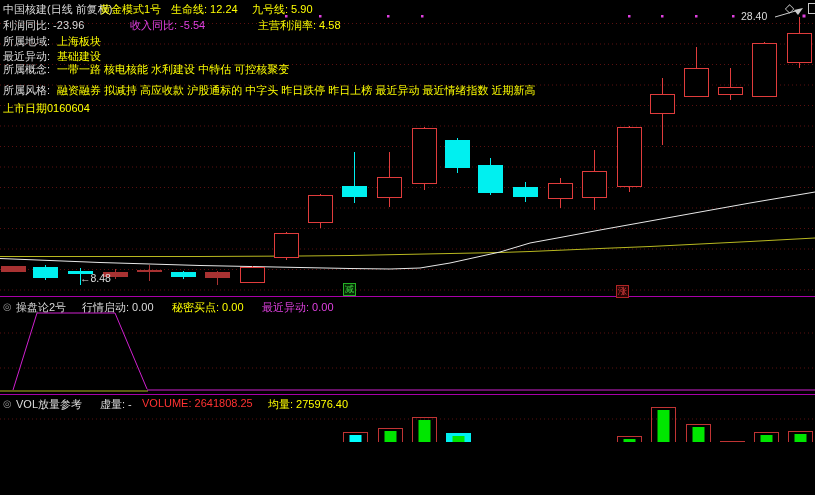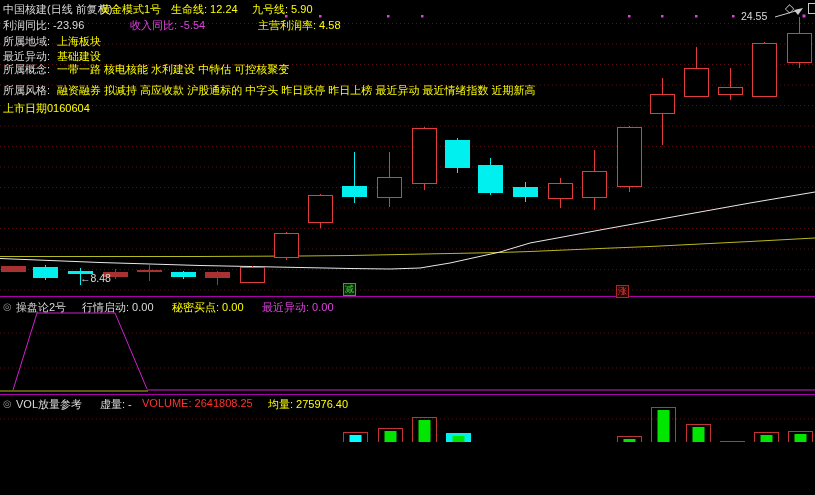--- a/index.html
+++ b/index.html
@@ -207,21 +207,21 @@
   </div>
 
   <div class="ov" style="top:397px">
     <span class="g" style="left:3px;top:1px">◎</span>
     <span class="w" style="left:16px">VOL放量参考</span>
     <span class="w" style="left:100px">虚量: -</span>
     <span class="r" style="left:142px">VOLUME: 2641808.25</span>
     <span class="y" style="left:268px">均量: 275976.40</span>
   </div>
 
-  <span class="lbl" style="left:741px;top:10px">24.55</span>
+  <span class="lbl" style="left:741px;top:10px">28.40</span>
   <span class="lbl" style="left:80px;top:272px">←8.48</span>
 
   <div class="marker green" style="left:343px;top:283px">减</div>
   <div class="marker red" style="left:616px;top:285px">涨</div>
 
   <span id="corner-diamond">◇</span>
   <div id="corner-square"></div>
 
 </div>
 

